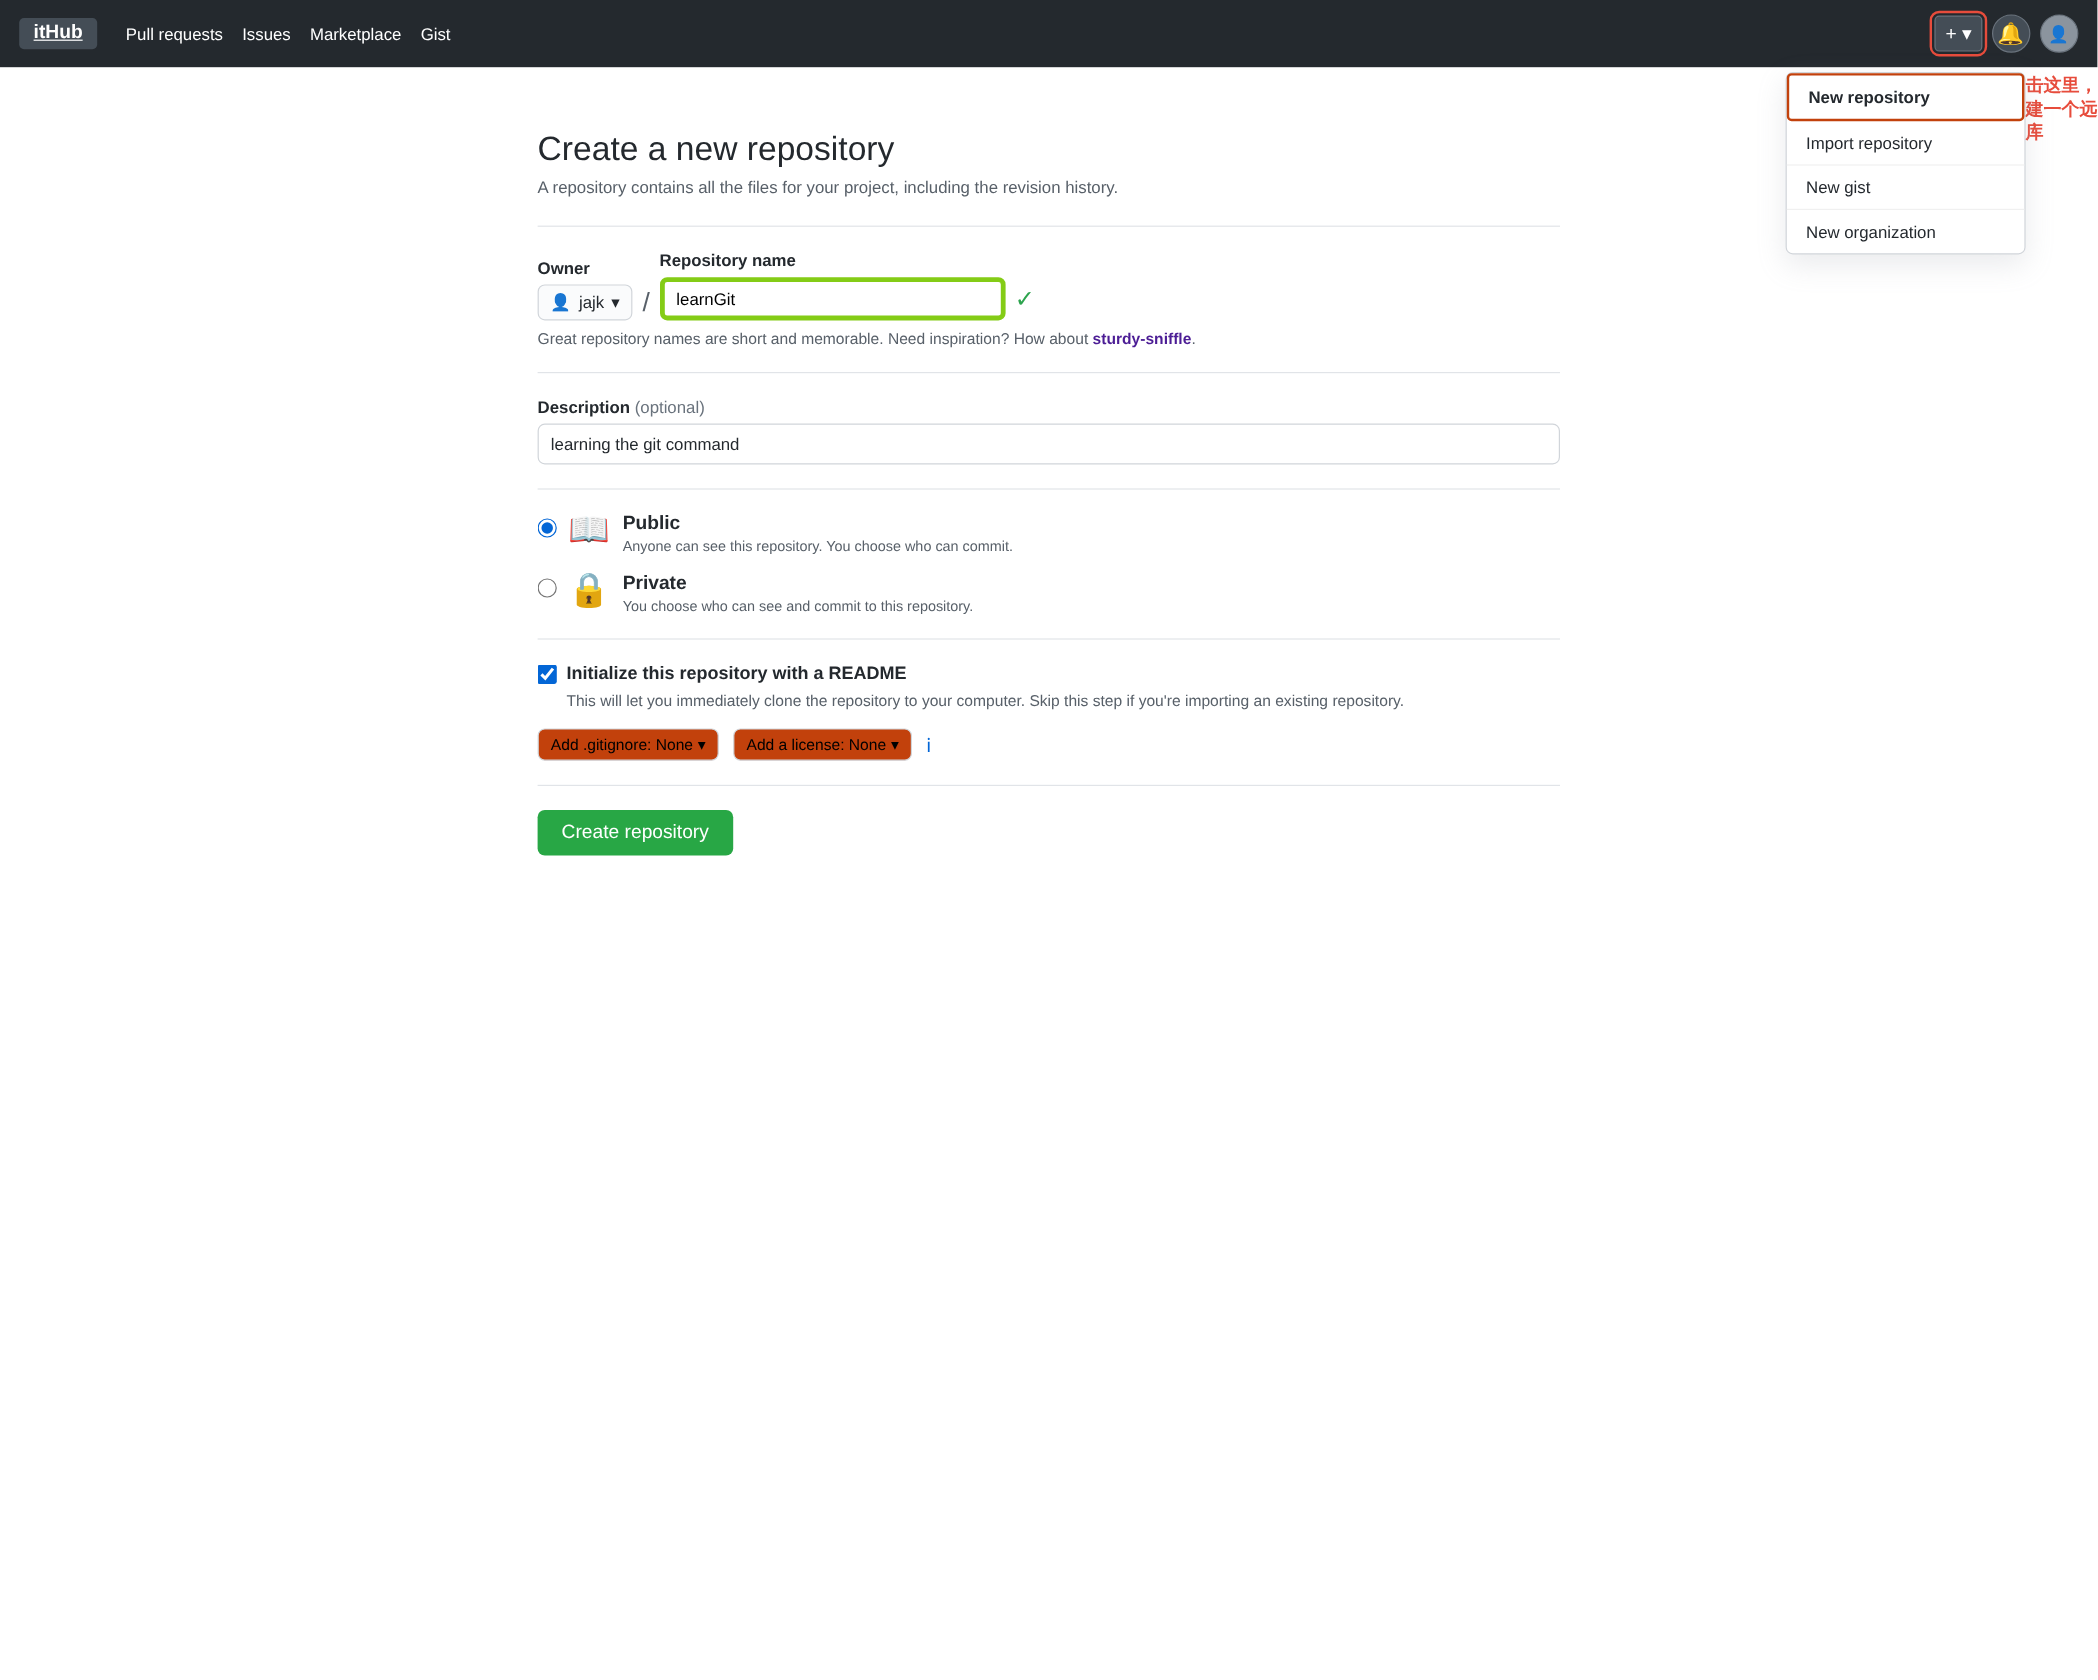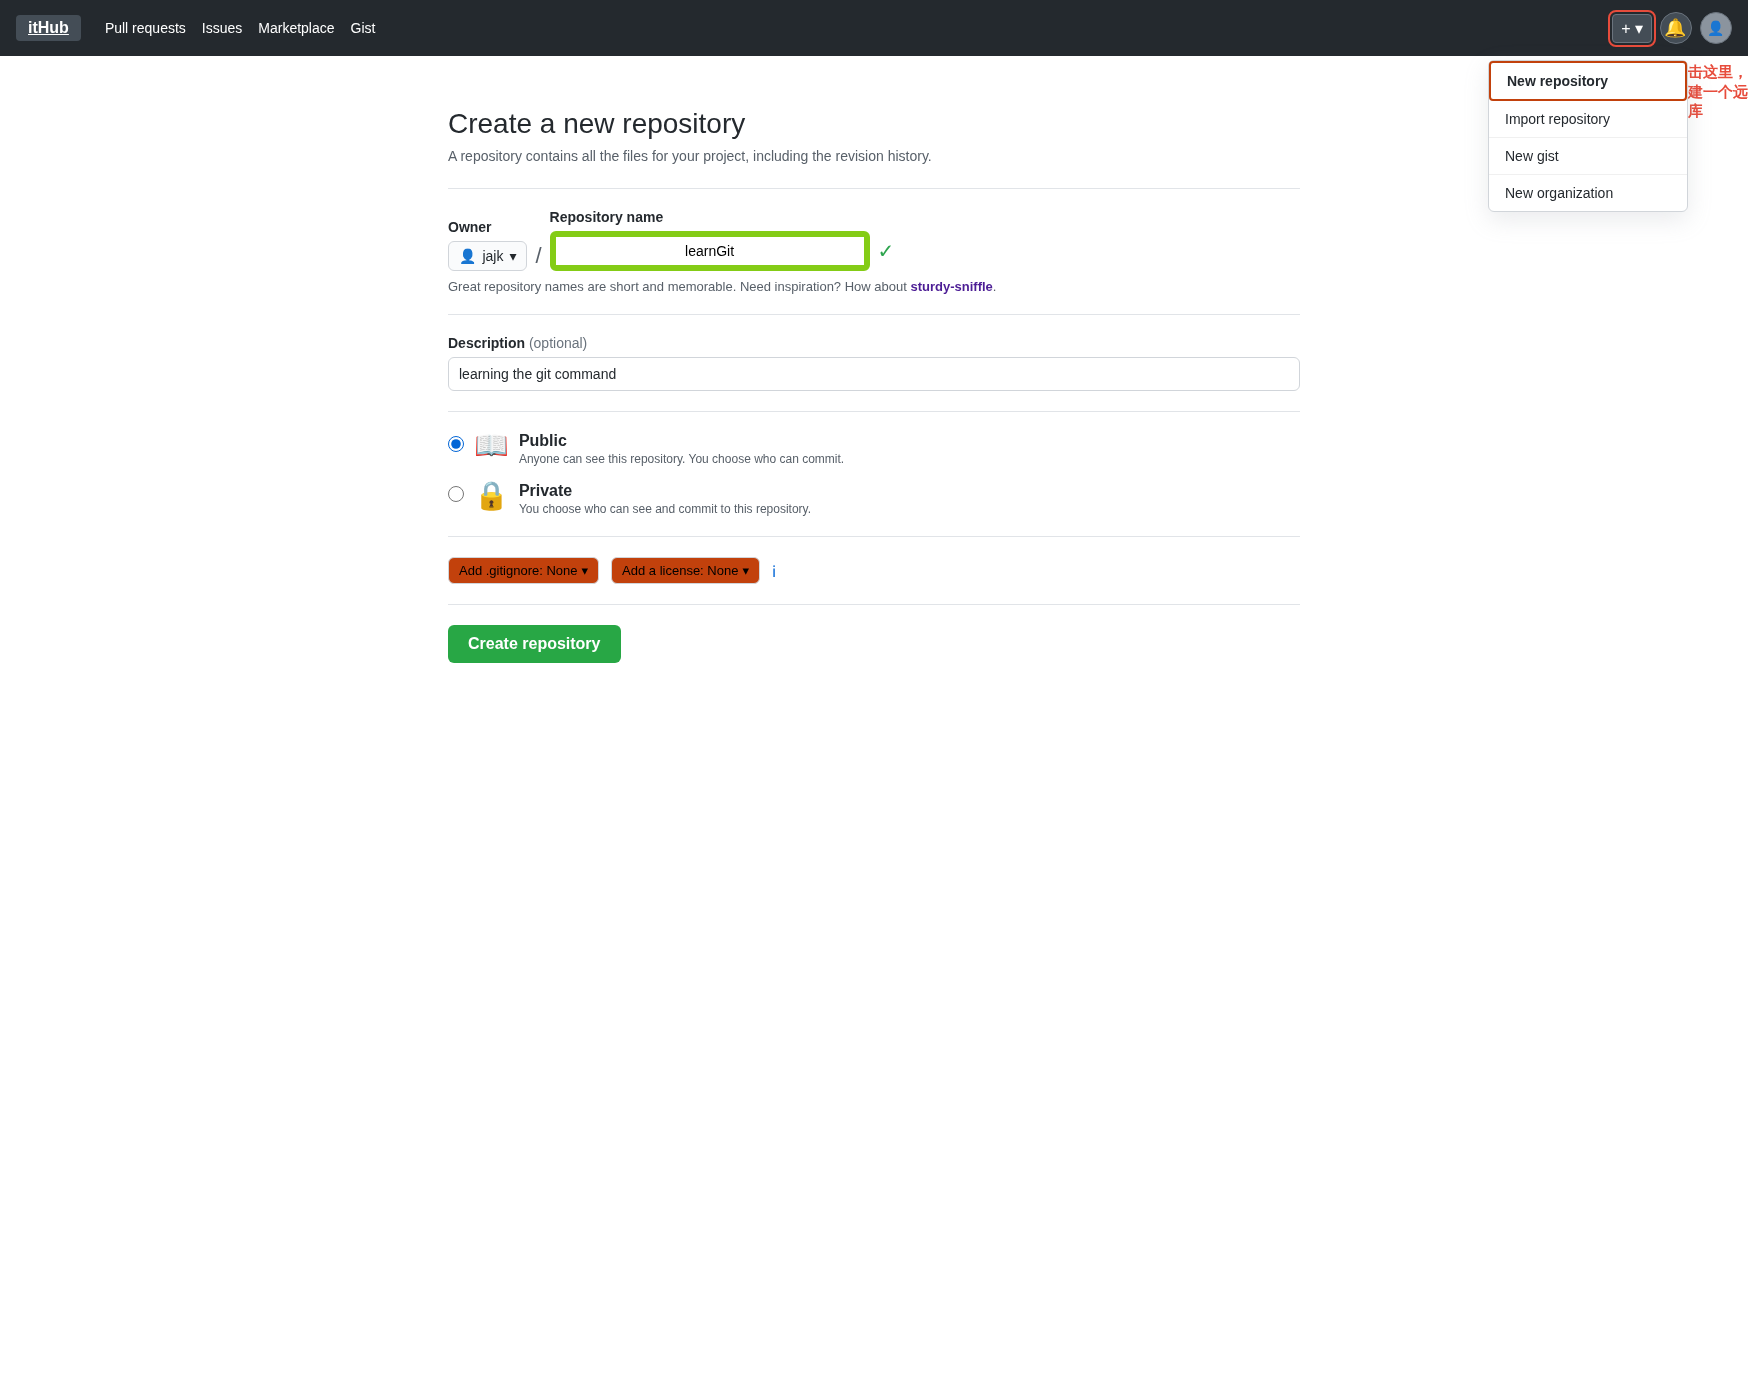--- a/index.html
+++ b/index.html
@@ -161,27 +161,26 @@
       font-size: 14px;
       cursor: pointer;
       background: #fafbfc;
     }
     .slash {
       font-size: 22px;
       color: #586069;
       padding-bottom: 2px;
     }
     .repo-name-input {
-      border: 6px solid #84cc16;
+      border: 4px solid #84cc16;
       border-radius: 6px;
       padding: 6px 10px;
       font-size: 14px;
-      width: 320px;
+      width: 288px;
       outline: none;
-      text-align: center;
     }
     .checkmark {
       color: #2da44e;
       font-size: 20px;
       margin-left: 8px;
     }
     .hint-text {
       font-size: 13px;
       color: #586069;
       margin-bottom: 16px;
@@ -280,21 +279,21 @@
     }
 
     
     .create-btn {
       background: #28a745;
       color: #fff;
       border: none;
       border-radius: 6px;
       padding: 10px 20px;
       font-size: 16px;
-      font-weight: 700;
+      font-weight: 400;
       cursor: pointer;
     }
   </style>
 </head>
 <body>
 
 <nav class="navbar">
   <div class="navbar-brand">itHub</div>
   <div class="navbar-links">
     <a href="#">Pull requests</a>
@@ -390,20 +389,27 @@
       <div class="radio-content">
         <div class="radio-title">Private</div>
         <div class="radio-desc">You choose who can see and commit to this repository.</div>
       </div>
     </div>
   </div>
 
   <hr class="divider">
 
   
+  <div class="checkbox-section">
+    <div class="checkbox-row">
+      <input type="checkbox" class="checkbox-input" checked="" style="">
+      <label class="checkbox-label">Initialize this repository with a README</label>
+    </div>
+    <div class="checkbox-desc">This will let you immediately clone the repository to your computer. Skip this step if you're importing an existing repository.</div>
+  </div>
 
   
   <div class="dropdowns-row">
     <button class="select-btn">
       <span>Add .gitignore: None</span>
       <span>▾</span>
     </button>
     <button class="select-btn">
       <span>Add a license: None</span>
       <span>▾</span>

